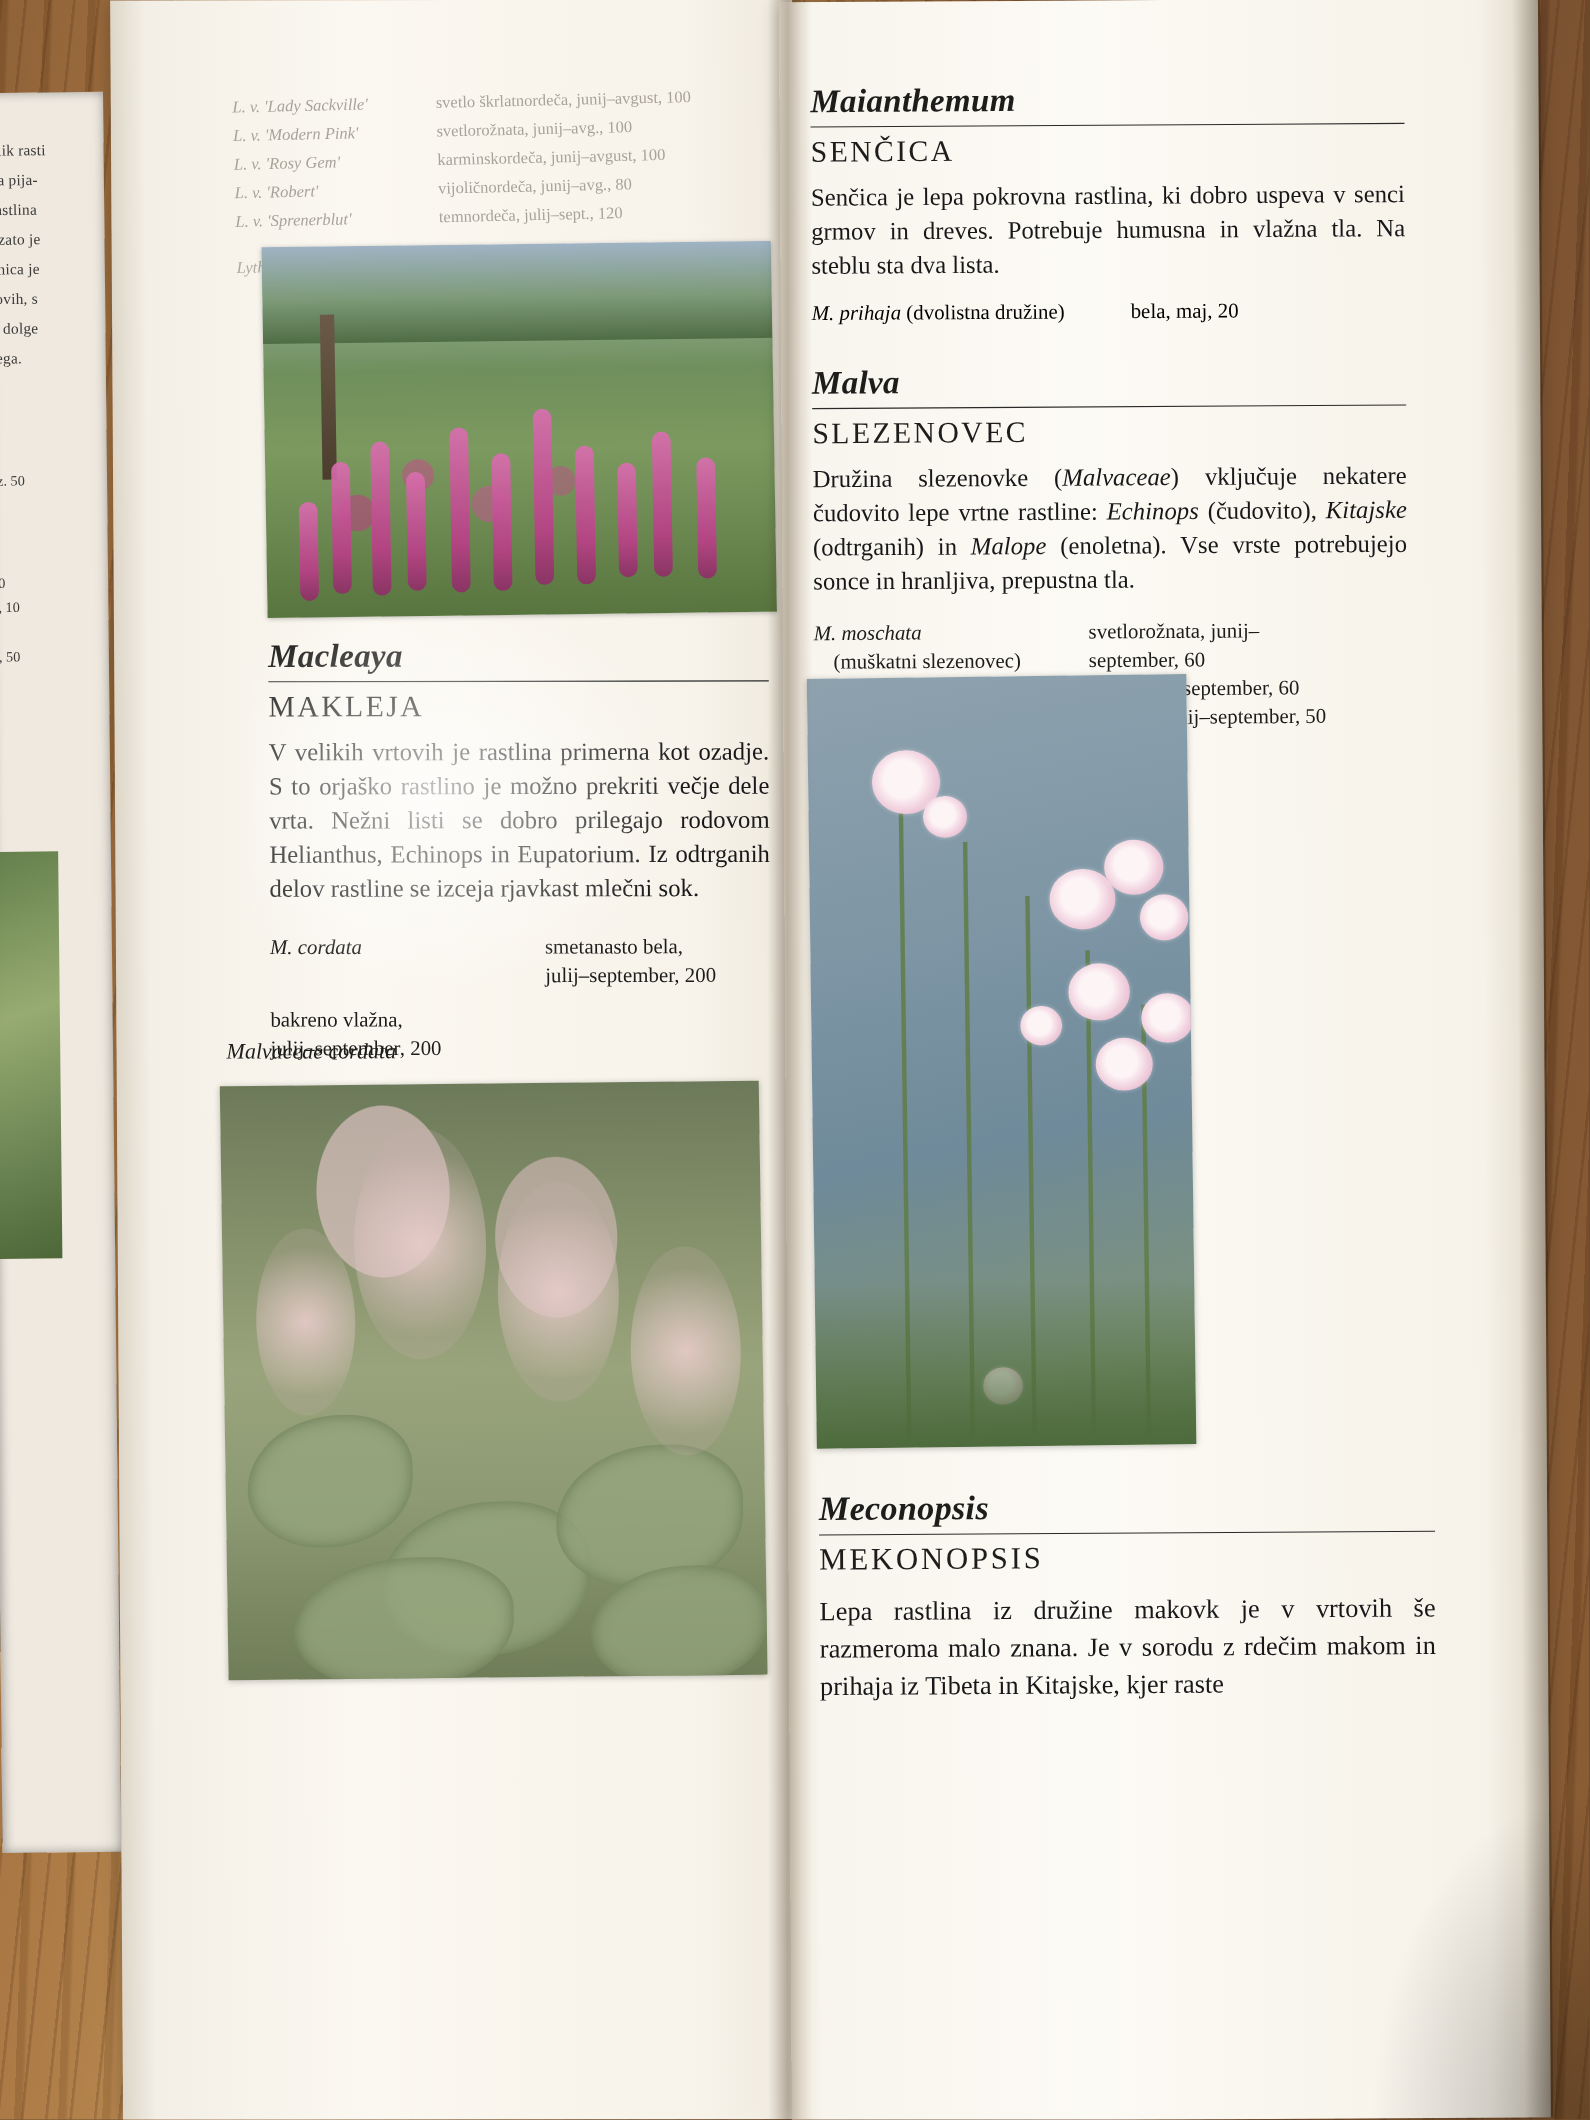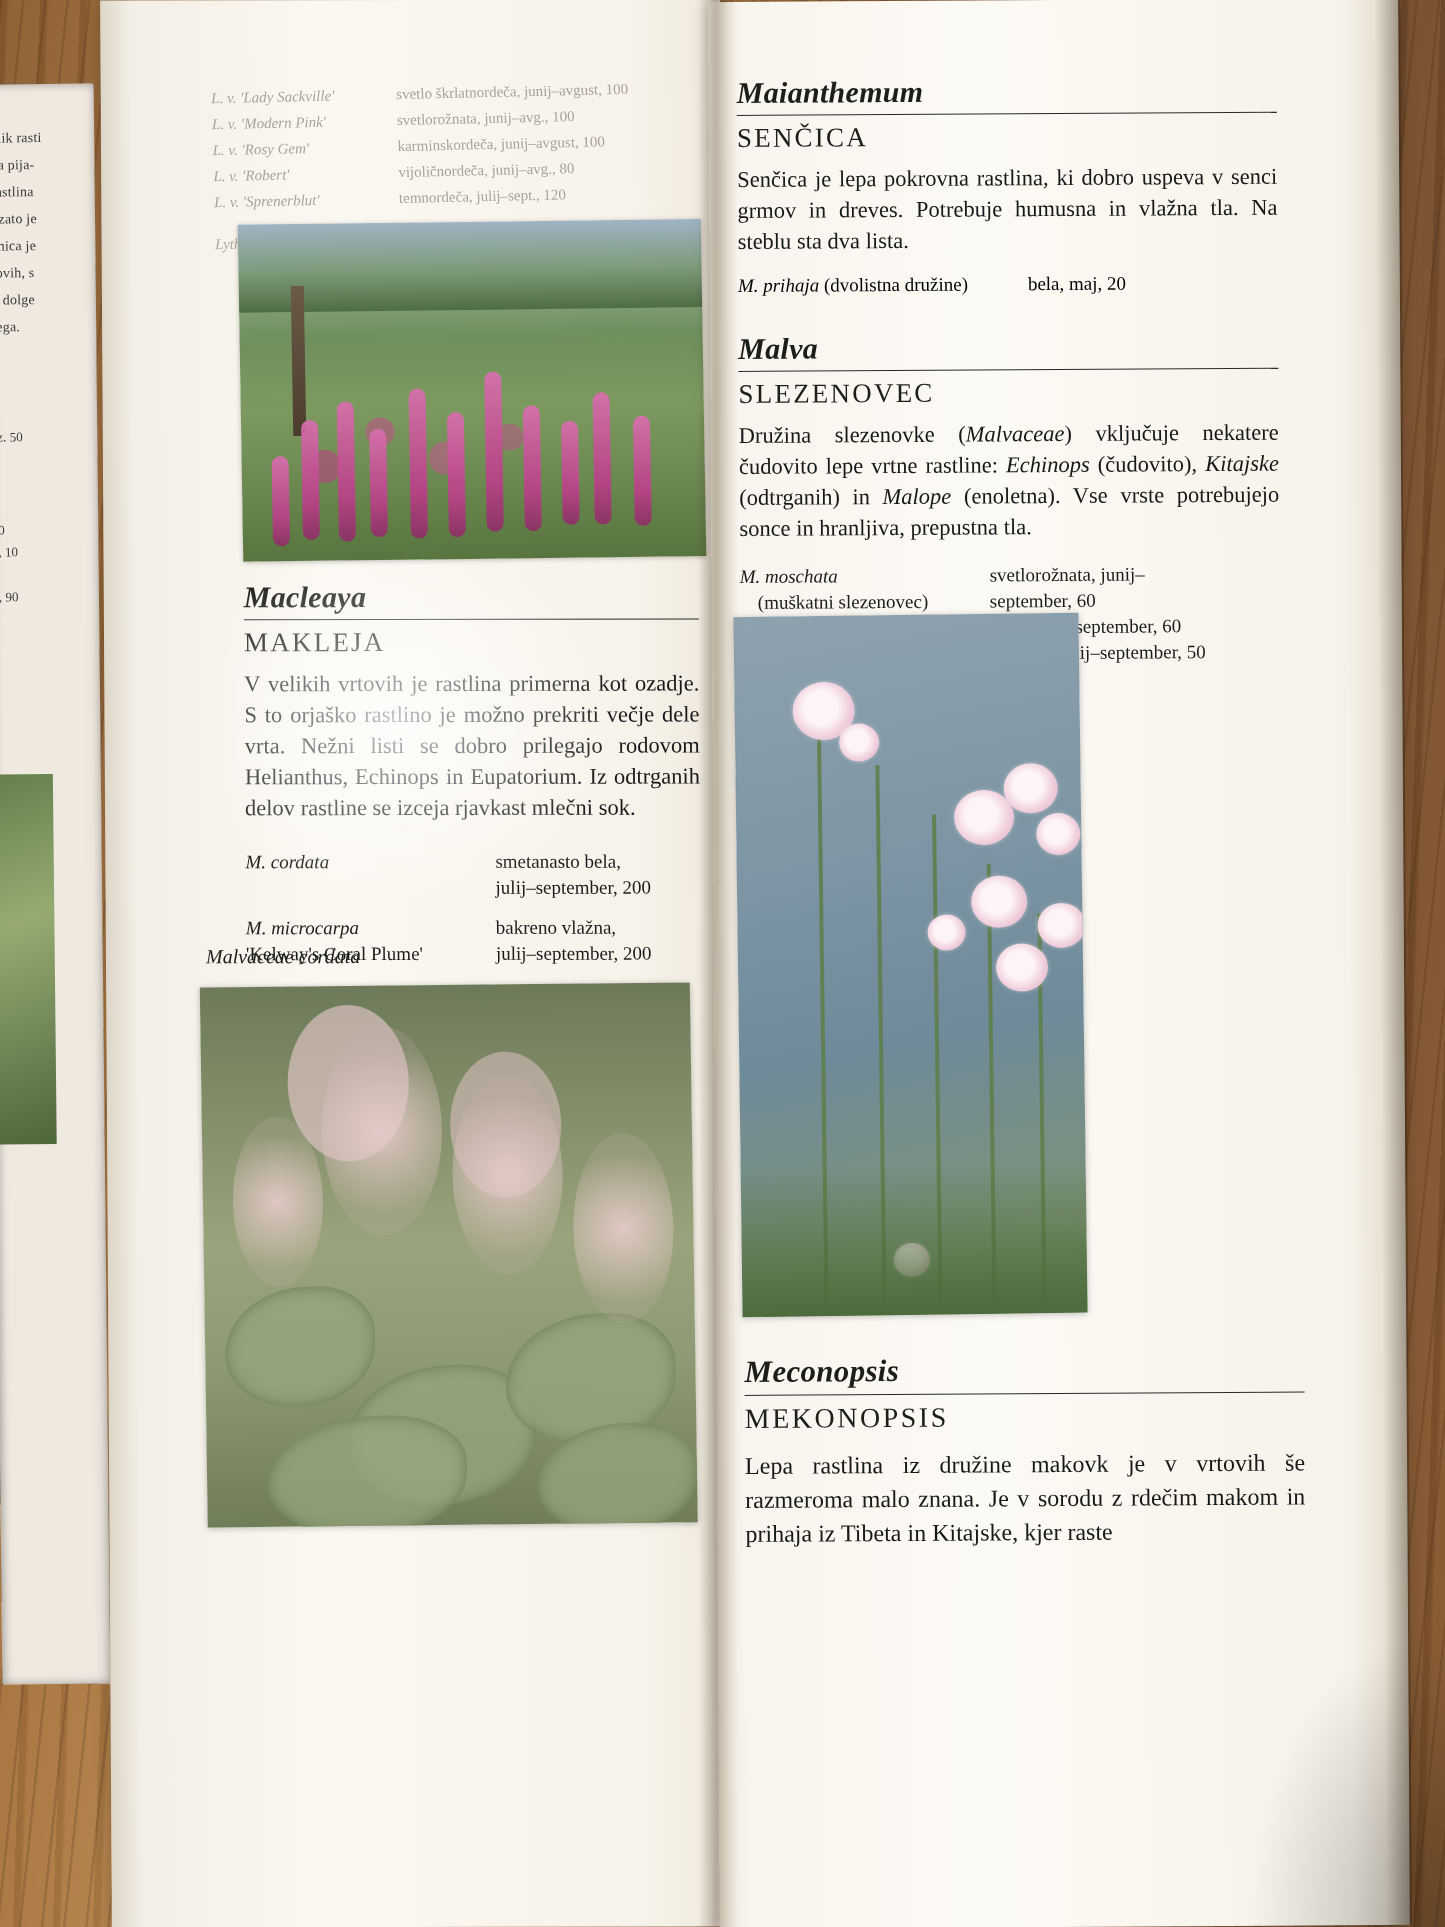--- a/index.html
+++ b/index.html
@@ -317,21 +317,21 @@
       <div>rastlina</div>
       <div>, zato je</div>
       <div>čnica je</div>
       <div>tovih, s</div>
       <div>n dolge</div>
       <div>lega.</div>
     </div>
     <div class="fnum" style="top:345px">z. 50</div>
     <div class="fnum" style="top:438px">0</div>
     <div class="fnum" style="top:460px">, 10</div>
-    <div class="fnum" style="top:505px">, 90</div>
+    <div class="fnum" style="top:505px">, 50</div>
     <div class="fgreen"></div>
   </div>
 
   <div class="book">
 
     <div class="left-page">
 
       <div class="lp-faded">
         <div class="fr">
           <div class="n">L. v. 'Lady Sackville'</div>
@@ -380,24 +380,20 @@
 
         <div class="species-table macleaya-table">
           <div class="species-row">
             <div class="name">M. cordata</div>
             <div class="desc">
               <div>smetanasto bela,</div>
               <div>julij–september, 200</div>
             </div>
           </div>
           <div class="species-row" style="margin-top:14px">
-            <div class="name">
-              <div>M. microcarpa</div>
-              <div class="roman">'Kelway's Coral Plume'</div>
-            </div>
             <div class="desc">
               <div>bakreno vlažna,</div>
               <div>julij–september, 200</div>
             </div>
           </div>
         </div>
       </div>
 
       <div class="caption cap-macleaya">Malvaceae cordata</div>
 

